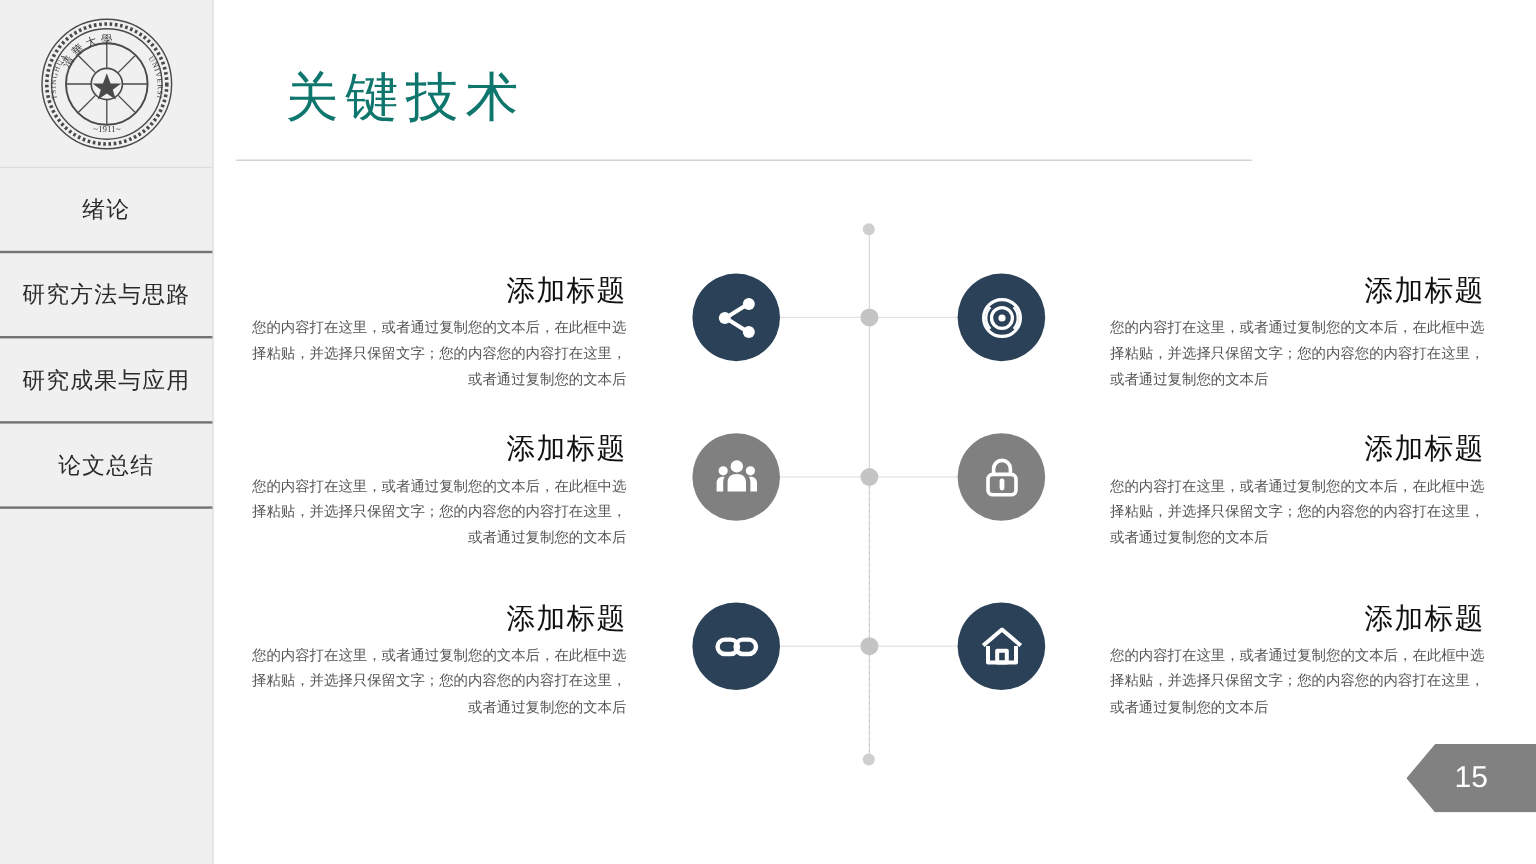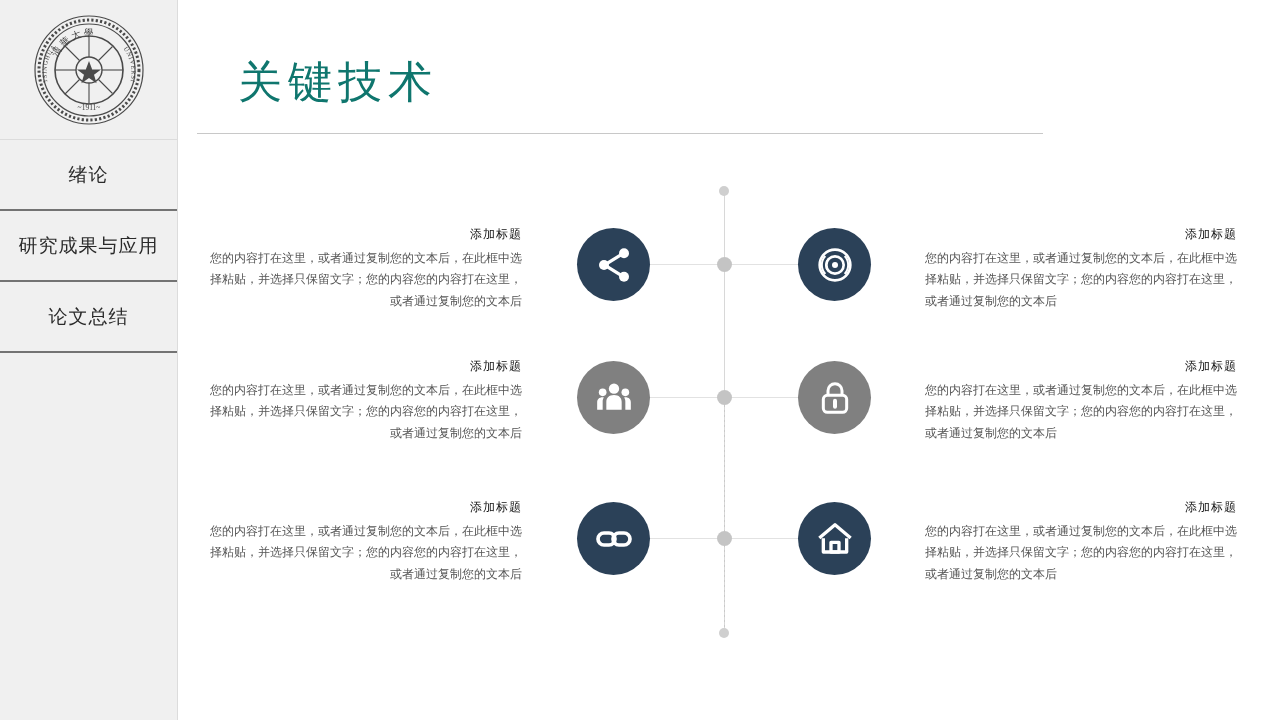--- a/index.html
+++ b/index.html
@@ -74,21 +74,21 @@
     border-radius:50%; background:#c4c4c4;
   }
 
   .icon-circle {
     position:absolute; width:73px; height:73px; border-radius:50%;
     display:flex; align-items:center; justify-content:center;
   }
   .icon-circle svg { width:40px; height:40px; display:block; }
 
   .text-block { position:absolute; width:312px; }
-  .tb-title { font-size:12px; color:#111111; letter-spacing:1px; margin-bottom:5px;text-align:right; }
+  .tb-title { font-size:24px; color:#111111; letter-spacing:1px; margin-bottom:5px;text-align:right; }
   .tb-body  { font-size:12px; color:#555555; line-height:1.78; }
   .text-block.right-align { text-align:right; }
   .text-block.left-align  { text-align:left; }
 
   
   .page-badge {
     position:absolute; right:0; top:620px; width:108px; height:57px;
     background:#818181; color:#ffffff;
     display:flex; align-items:center; justify-content:center;
     font-size:25px;
@@ -134,20 +134,23 @@
         </text>
         <text x="56" y="96" text-anchor="middle" font-size="7.5" fill="#3a3a3a" font-family="'Liberation Serif',serif">~1911~</text>
       </svg>
     </div>
 
     <div class="nav">
       <div class="nav-item">
         <span>绪论</span>
       </div>
       <div class="nav-item">
+        <span>研究方法与思路</span>
+      </div>
+      <div class="nav-item">
         <span>研究成果与应用</span>
       </div>
       <div class="nav-item">
         <span>论文总结</span>
       </div>
       <div class="nav-filler"></div>
     </div>
   </div>
 
   <div class="title">关键技术</div>
@@ -239,14 +242,17 @@
 
   <div class="text-block right-align" style="left:210px; top:499px;">
     <div class="tb-title">添加标题</div>
     <div class="tb-body">您的内容打在这里，或者通过复制您的文本后，在此框中选择粘贴，并选择只保留文字；您的内容您的内容打在这里，或者通过复制您的文本后</div>
   </div>
   <div class="text-block left-align" style="left:925px; top:499px;">
     <div class="tb-title">添加标题</div>
     <div class="tb-body">您的内容打在这里，或者通过复制您的文本后，在此框中选择粘贴，并选择只保留文字；您的内容您的内容打在这里，或者通过复制您的文本后</div>
   </div>
 
+  <div class="page-badge">
+    <span>15</span>
+  </div>
 
 </div>
 
 </body></html>

